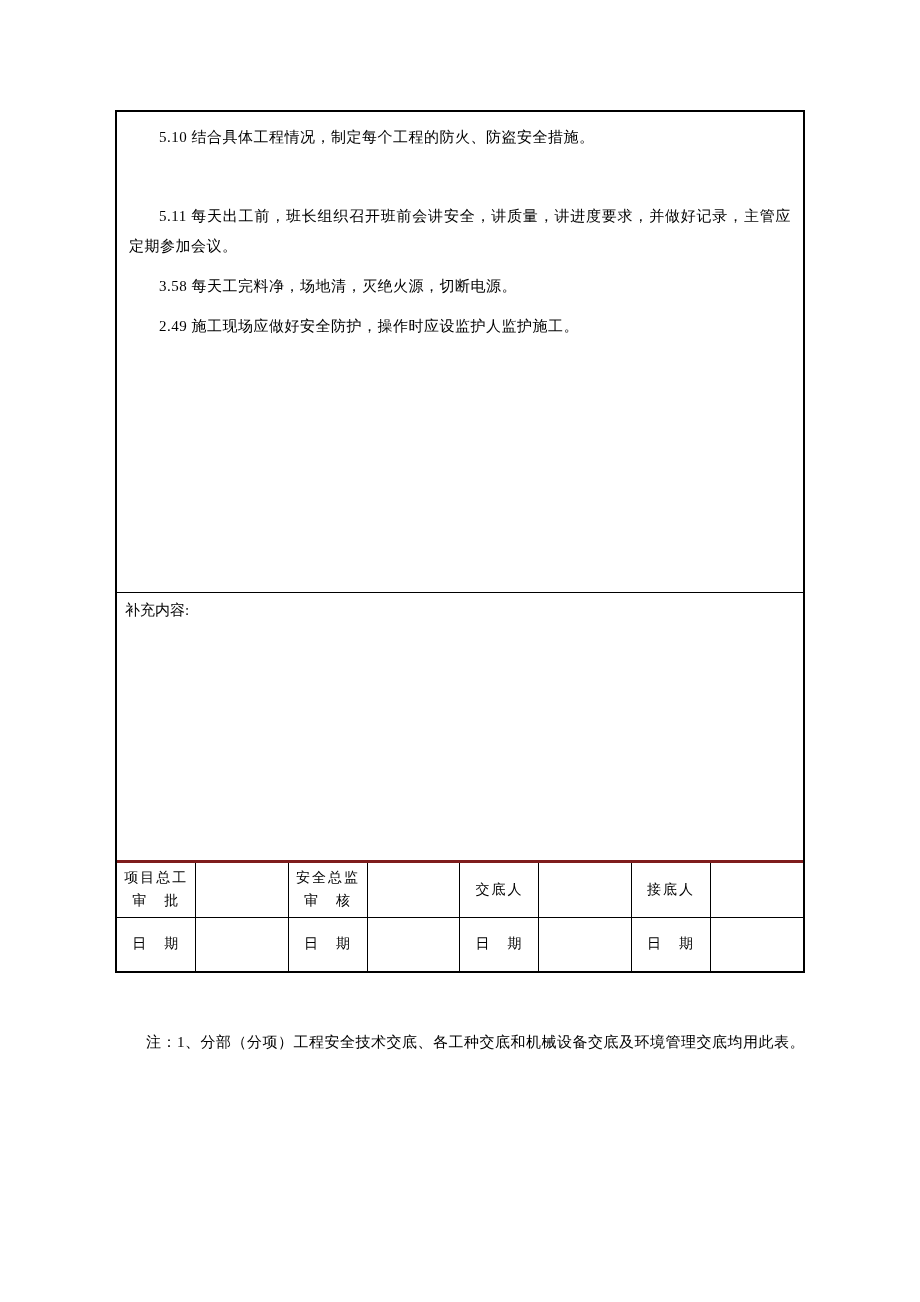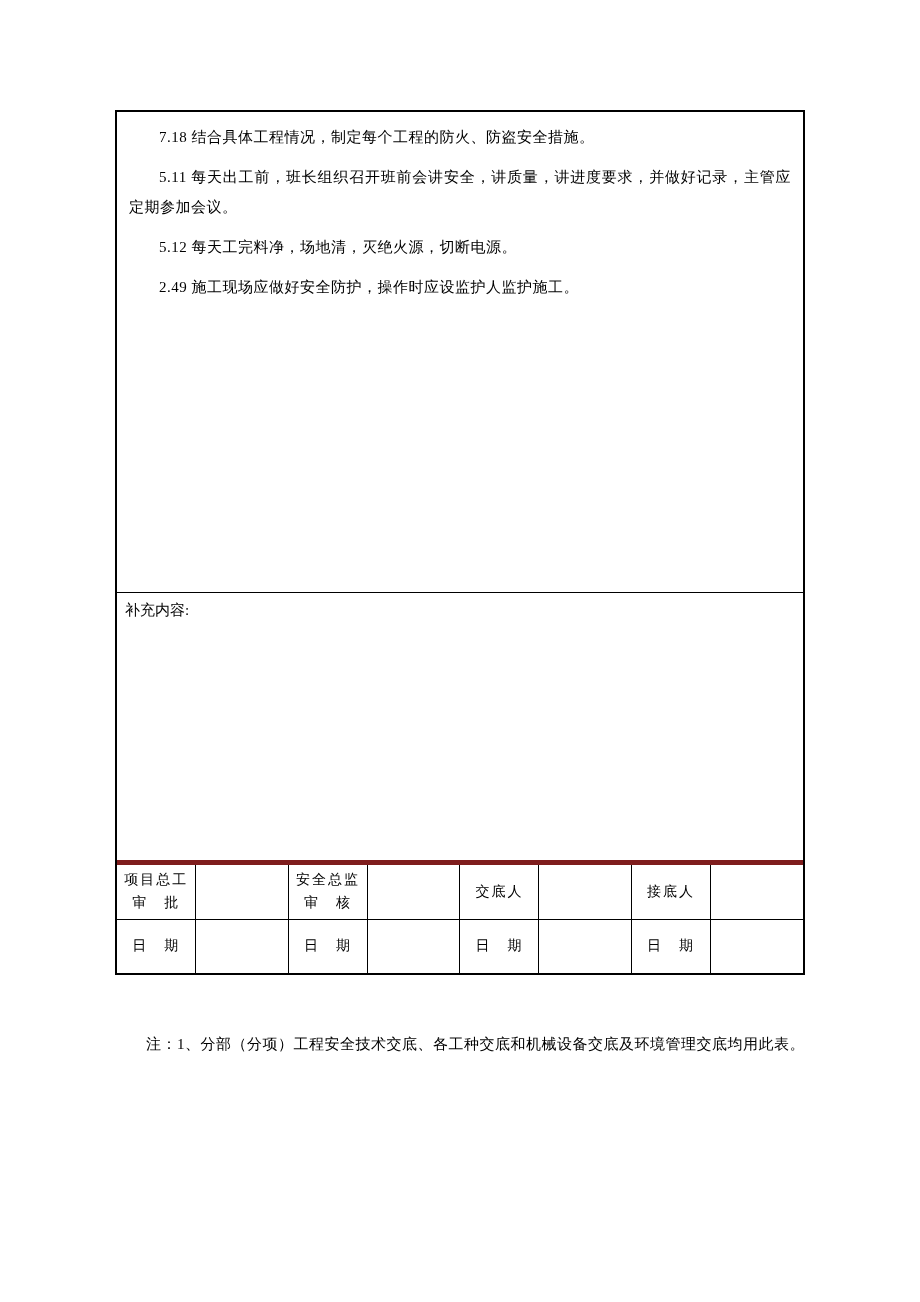--- a/index.html
+++ b/index.html
@@ -32,21 +32,21 @@
     text-indent: 2em;
     font-size: 15px;
     letter-spacing: 0.5px;
     line-height: 2.0;
     text-align: justify;
     font-family: "SimSun","宋体",serif;
   }
   .supplement-cell {
     padding: 6px 8px 6px 8px;
     min-height: 255px;
-    border-bottom: 5px solid #7f1d1d;
+    border-bottom: 3px solid #7f1d1d;
     font-size: 15px;
   }
   .sig-table {
     width: 100%;
     border-collapse: collapse;
     table-layout: fixed;
   }
   .sig-table td {
     border-top: 1px solid #000;
     border-left: 1px solid #000;
@@ -82,23 +82,23 @@
   .notes .n2 { text-indent: 2em; }
   .date-lbl { letter-spacing: 6px; }
 </style>
 </head>
 <body>
 
 <div class="page">
   <div class="outer">
 
     <div class="content-cell">
-      <p class="para">7.18 结合具体工程情况，制定每个工程的防火、防盗安全措施。</p>
-      <p class="para" style="text-indent:0;"><span style="display:inline-block;text-indent:2em;">5.11 每天出工前，班长组织召开班前会讲安全，讲质量，讲进度要求，并做好记录，主管应定期参加会议。</span></p>
-      <p class="para">5.12 每天工完料净，场地清，灭绝火源，切断电源。</p>
+      <p class="para">5.10 结合具体工程情况，制定每个工程的防火、防盗安全措施。</p>
+      <p class="para" style="text-indent:0;"><span style="display:inline-block;text-indent:2em;margin-top:39px;">5.11 每天出工前，班长组织召开班前会讲安全，讲质量，讲进度要求，并做好记录，主管应定期参加会议。</span></p>
+      <p class="para">3.58 每天工完料净，场地清，灭绝火源，切断电源。</p>
       <p class="para">2.49 施工现场应做好安全防护，操作时应设监护人监护施工。</p>
       <div style="height:220px;"></div>
     </div>
 
     <div class="supplement-cell">
       <span>补充内容:</span>
     </div>
 
     <table class="sig-table">
       <colgroup>

